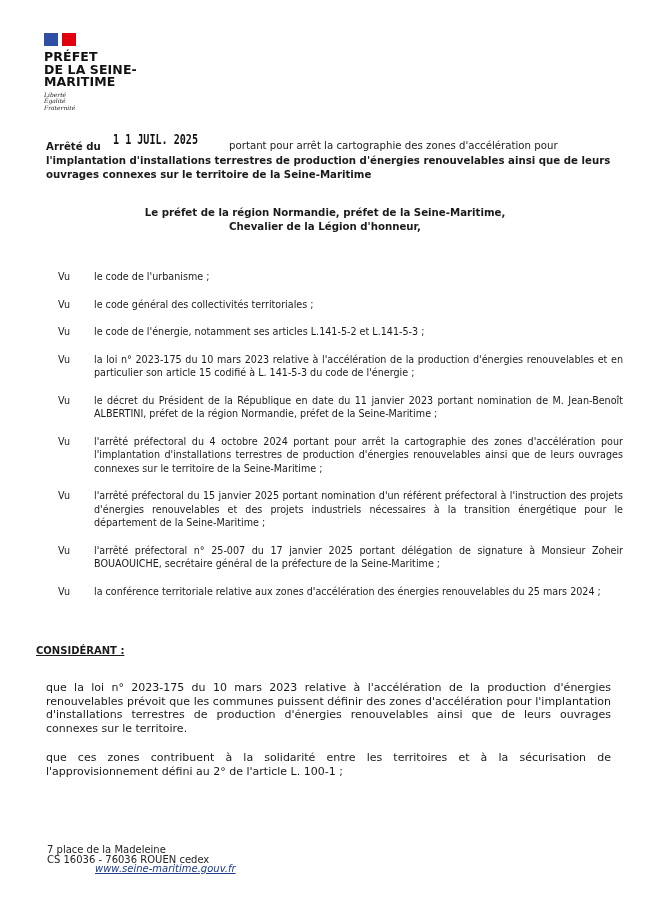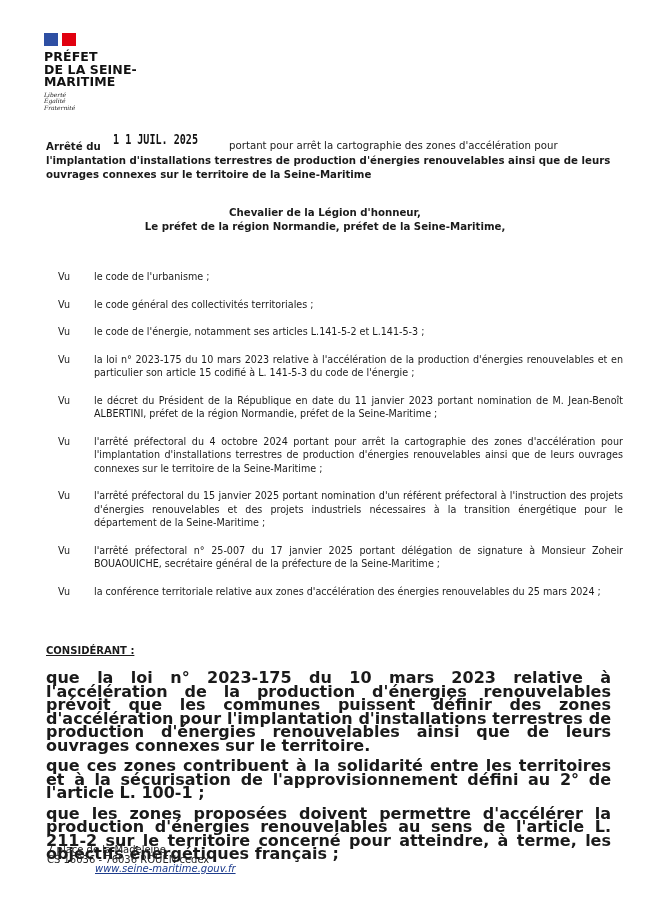--- a/index.html
+++ b/index.html
@@ -32,24 +32,24 @@
   .authority { position:absolute; left:100px; top:206px; width:450px; text-align:center;
                font-weight:bold; font-size:10.2px; line-height:14px; }
 
   
   .visas { position:absolute; left:58px; top:270px; width:565px; }
   .vu { display:flex; font-size:9.6px; line-height:13.5px; }
   .vu .kw { width:36px; flex:none; }
   .vu .txt { flex:1; text-align:justify; }
 
   
-  .consid-head { position:absolute; left:46px; top:645px; font-weight:bold; font-size:10px;
+  .consid-head { position:absolute; left:36px; top:645px; font-weight:bold; font-size:10px;
                  text-decoration:underline; }
   .consid { position:absolute; left:46px; top:665px; width:565px; }
-  .consid p { margin:6px 0 7px 0; font-size:16px; line-height:13.5px; text-align:justify;font-weight:bold; }
+  .consid p { margin:16px 0 7px 0; font-size:11px; line-height:13.5px; text-align:justify; }
 
   
   .footer { position:absolute; left:47px; top:845px; font-size:10px; line-height:9.5px; color:#222; }
   .footer a { color:#1c3b8c; font-style:italic; text-decoration:underline;padding-left:48px; }
 </style>
 </head>
 <body>
 
 <div class="page">
 
@@ -75,22 +75,22 @@
     <div>
       <span>Arrêté du</span>
     </div>
     <div>l'implantation d'installations terrestres de production d'énergies renouvelables ainsi que de leurs</div>
     <div>ouvrages connexes sur le territoire de la Seine-Maritime</div>
   </div>
   <div class="stamp">1 1 JUIL. 2025</div>
   <div class="title-line1-rest">portant pour arrêt la cartographie des zones d'accélération pour</div>
 
   <div class="authority">
+    <div>Le préfet de la région Normandie, préfet de la Seine-Maritime,</div>
     <div>Chevalier de la Légion d'honneur,</div>
-    <div>Le préfet de la région Normandie, préfet de la Seine-Maritime,</div>
   </div>
 
   <div class="visas">
     <div class="vu" style="margin-bottom:14px">
       <span class="kw">Vu</span>
       <span class="txt">le code de l'urbanisme ;</span>
     </div>
     <div class="vu" style="margin-bottom:14px">
       <span class="kw">Vu</span>
       <span class="txt">le code général des collectivités territoriales ;</span>
@@ -122,21 +122,20 @@
     <div class="vu">
       <span class="kw">Vu</span>
       <span class="txt">la conférence territoriale relative aux zones d'accélération des énergies renouvelables du 25 mars 2024 ;</span>
     </div>
   </div>
 
   <div class="consid-head">CONSIDÉRANT :</div>
   <div class="consid">
     <p>que la loi n° 2023-175 du 10 mars 2023 relative à l'accélération de la production d'énergies renouvelables prévoit que les communes puissent définir des zones d'accélération pour l'implantation d'installations terrestres de production d'énergies renouvelables ainsi que de leurs ouvrages connexes sur le territoire.</p>
     <p>que ces zones contribuent à la solidarité entre les territoires et à la sécurisation de l'approvisionnement défini au 2° de l'article L. 100-1 ;</p>
-    <p>que les zones proposées doivent permettre d'accélérer la production d'énergies renouvelables au sens de l'article L. 211-2 sur le territoire concerné pour atteindre, à terme, les objectifs énergétiques français ;</p>
   </div>
 
   <div class="footer">
     <div>7 place de la Madeleine</div>
     <div>CS 16036 - 76036 ROUEN cedex</div>
     <a>www.seine-maritime.gouv.fr</a>
   </div>
 </div>
 
 </body></html>

